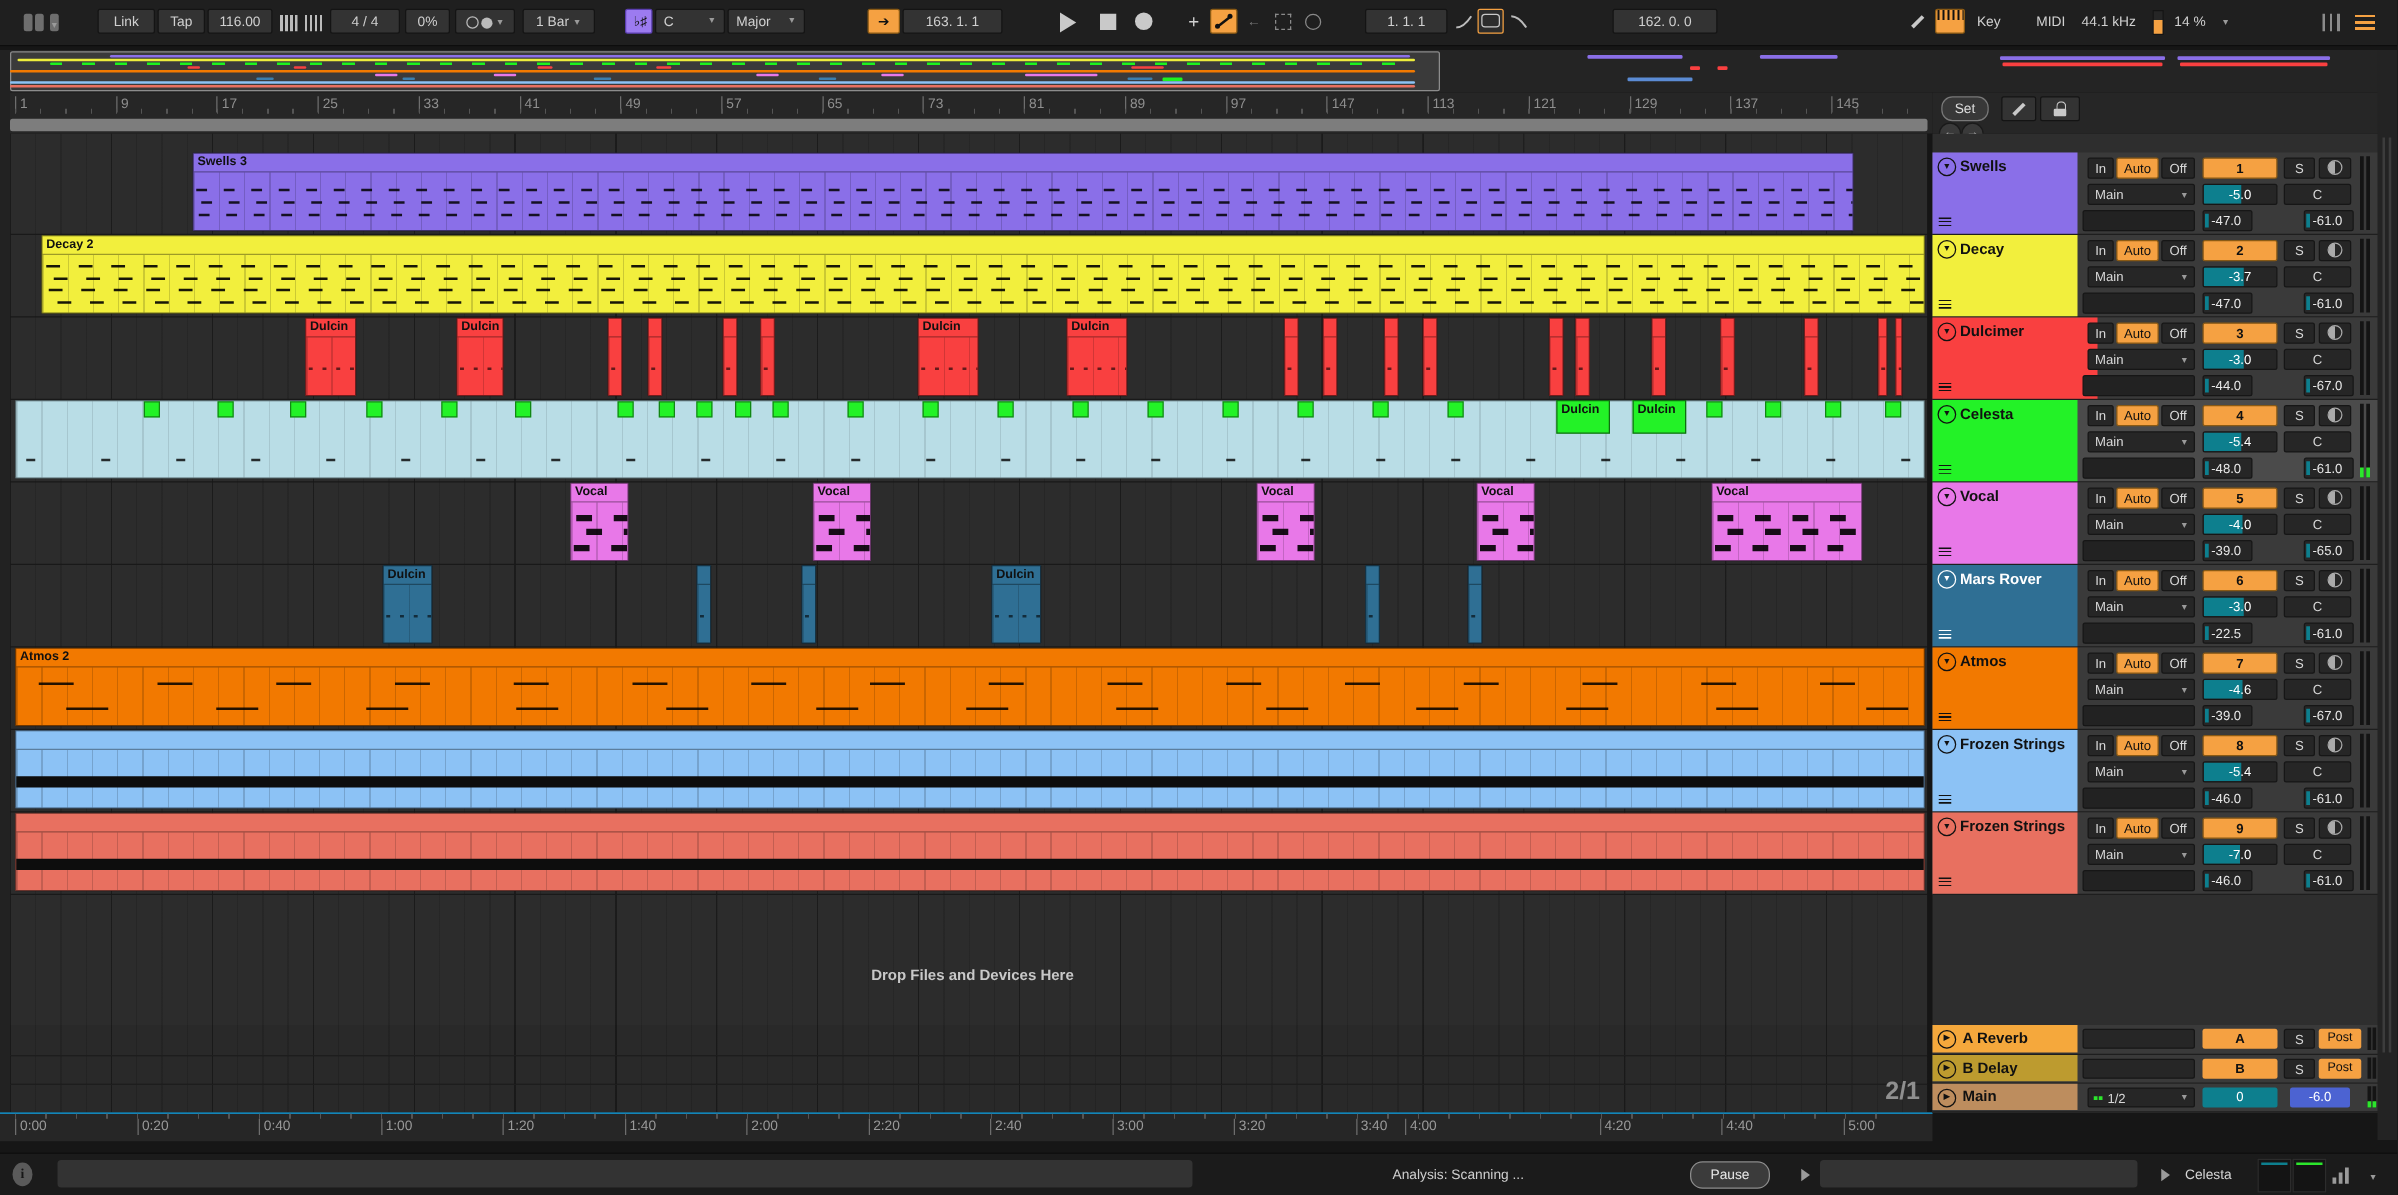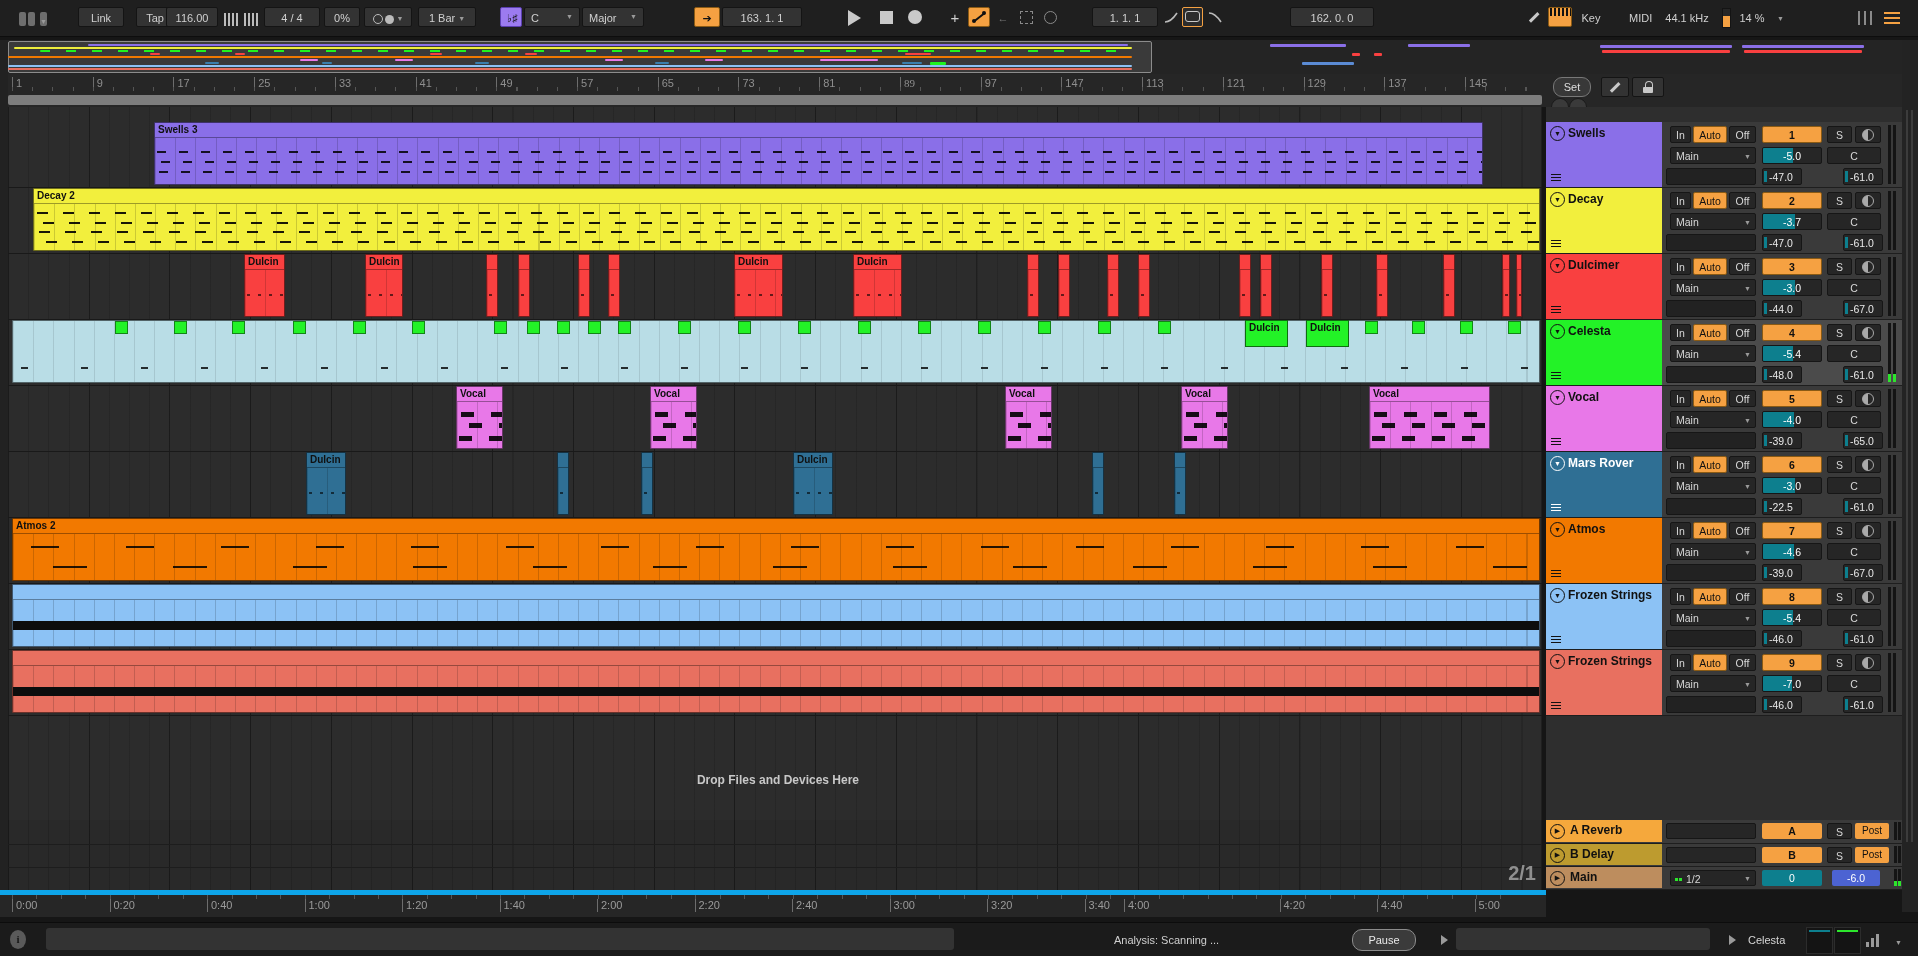--- a/index.html
+++ b/index.html
@@ -42,21 +42,21 @@
   #ovframe{position:absolute;top:1px;height:30px;background:#3a3a3a;border:1px solid #8c8c8c;border-radius:2px;}
   .ovseg{position:absolute;border-radius:1px;}
   .ovdash{background:repeating-linear-gradient(90deg,currentColor 0 10px,transparent 10px 26px)!important;}
   
   #barruler{position:absolute;left:0;top:74px;width:1546px;height:33px;background:#262626;}
   .barlab{position:absolute;top:3px;color:#8f8f8f;font-size:11px;border-left:1px solid #6d6d6d;padding-left:3px;height:13px;line-height:13px;}
   #barticks{position:absolute;left:12px;top:13px;width:1522px;height:4px;
      background:repeating-linear-gradient(90deg,#555 0 1px,transparent 1px 20.18px);}
   #scrollbar{position:absolute;left:8px;top:21px;width:1534px;height:10px;background:#7d7d7d;border-radius:2px;}
   #paneltop{position:absolute;left:1546px;top:74px;width:372px;height:33px;background:#262626;}
-  #timeruler{position:absolute;left:0;top:890px;width:1546px;height:22px;background:#262626;border-top:5px solid #0ea5e9;}
+  #timeruler{position:absolute;left:0;top:890px;width:1546px;height:22px;background:#262626;border-top:1px solid #0ea5e9;}
   .timelab{position:absolute;top:4px;color:#9a9a9a;font-size:11px;border-left:1px solid #6d6d6d;padding-left:3px;height:13px;line-height:13px;}
   #timeticks{position:absolute;left:12px;top:0;width:1510px;height:4px;
      background:repeating-linear-gradient(90deg,#555 0 1px,transparent 1px 24.4px);}
   
   .setpill{position:absolute;background:#383838;border:1px solid #787878;border-radius:9px;color:#ddd;text-align:center;height:18px;line-height:18px;font-size:11px;}
   .sqbtn{position:absolute;background:#333;border:1px solid #141414;border-radius:2px;height:18px;display:flex;align-items:center;justify-content:center;}
   .navarrow{position:absolute;width:16px;height:16px;border-radius:50%;background:#3a3a3a;border:1px solid #1a1a1a;color:#ccc;
             text-align:center;line-height:15px;font-size:10px;}
   .lockb{position:relative;width:12px;height:12px;}
   .lockb i{position:absolute;left:1px;bottom:0;width:10px;height:6px;background:#c9c9c9;border-radius:1px;}
@@ -207,21 +207,21 @@
   #smeter i{position:absolute;bottom:0;width:3px;background:#9a9a9a;}
 </style>
 </head>
 <body>
 
 <div id="app">
 
   <div id="toolbar">
     <div class="tbtn tflat winbars" style="left:12px;"><span></span><span></span><span class="caret">▼</span></div>
     <div class="tbtn" style="left:78px;width:46px;">Link</div>
-    <div class="tbtn" style="left:136px;width:38px;">Tap</div>
+    <div class="tbtn" style="left:126px;width:38px;">Tap</div>
     <div class="tbtn" style="left:166px;width:52px;">116.00</div>
     <div class="tbtn tflat" style="left:222px;width:18px;padding:0;"><span class="stripes"></span></div>
     <div class="tbtn tflat" style="left:242px;width:18px;padding:0;"><span class="stripes"></span></div>
     <div class="tbtn" style="left:264px;width:56px;">4 / 4</div>
     <div class="tbtn" style="left:324px;width:36px;">0%</div>
     <div class="tbtn" style="left:364px;width:48px;"><span class="circ-o"></span><span class="circ-f"></span><span class="caret">▼</span></div>
     <div class="tbtn" style="left:418px;width:58px;"><span>1 Bar</span><span class="caret">▼</span></div>
     <div class="tbtn" style="left:500px;width:22px;background:#9c7bf0;color:#111;border-color:#5b3fb0;">♭♯</div>
     <div class="tbtn" style="left:524px;width:56px;text-align:left;"><span>C</span><span class="caret" style="float:right;line-height:18px;">▼</span></div>
     <div class="tbtn" style="left:582px;width:62px;text-align:left;"><span>Major</span><span class="caret" style="float:right;line-height:18px;">▼</span></div>
@@ -329,21 +329,21 @@
         <div class="barlab" style="left: 92.72px;">9</div>
         <div class="barlab" style="left: 173.44px;">17</div>
         <div class="barlab" style="left: 254.16px;">25</div>
         <div class="barlab" style="left: 334.88px;">33</div>
         <div class="barlab" style="left: 415.6px;">41</div>
         <div class="barlab" style="left: 496.32px;">49</div>
         <div class="barlab" style="left: 577.04px;">57</div>
         <div class="barlab" style="left: 657.76px;">65</div>
         <div class="barlab" style="left: 738.48px;">73</div>
         <div class="barlab" style="left: 819.2px;">81</div>
-        <div class="barlab" style="left: 899.92px; font-family: Liberation Serif, serif;">89</div>
+        <div class="barlab" style="left: 899.92px;">89</div>
         <div class="barlab" style="left: 980.64px;">97</div>
         <div class="barlab" style="left: 1061.36px;">147</div>
         <div class="barlab" style="left: 1142.08px;">113</div>
         <div class="barlab" style="left: 1222.8px;">121</div>
         <div class="barlab" style="left: 1303.52px;">129</div>
         <div class="barlab" style="left: 1384.24px;">137</div>
         <div class="barlab" style="left: 1464.96px;">145</div>
       </div>
     <div id="barticks"></div>
     <div id="scrollbar">
@@ -637,21 +637,21 @@
           <div class="mbox m-vol">
             <div class="vfill" style="width: 55%;"></div>
             <div class="vtxt">-3.7</div>
           </div>
           <div class="mbox m-pan">C</div>
           <div class="mbox m-send"></div>
           <div class="mbox m-sa send">-47.0</div>
           <div class="mbox m-sb send">-61.0</div>
         </div>
         <div class="prow" style="top: 254px;">
-          <div class="m-hdr" style="background: rgb(249, 64, 64);">
+          <div class="m-hdr" style="background: rgb(249, 64, 64); padding-left: 16px;">
             <div class="fold">▼</div>
             <div class="tname">Dulcimer</div>
             <div class="grip"></div>
           </div>
           <div class="mbox m-in">In</div>
           <div class="mbox m-auto">Auto</div>
           <div class="mbox m-off">Off</div>
           <div class="mbox m-num">3</div>
           <div class="mbox m-s1">S</div>
           <div class="mbox m-arm"><div class="halfdot"></div></div>

